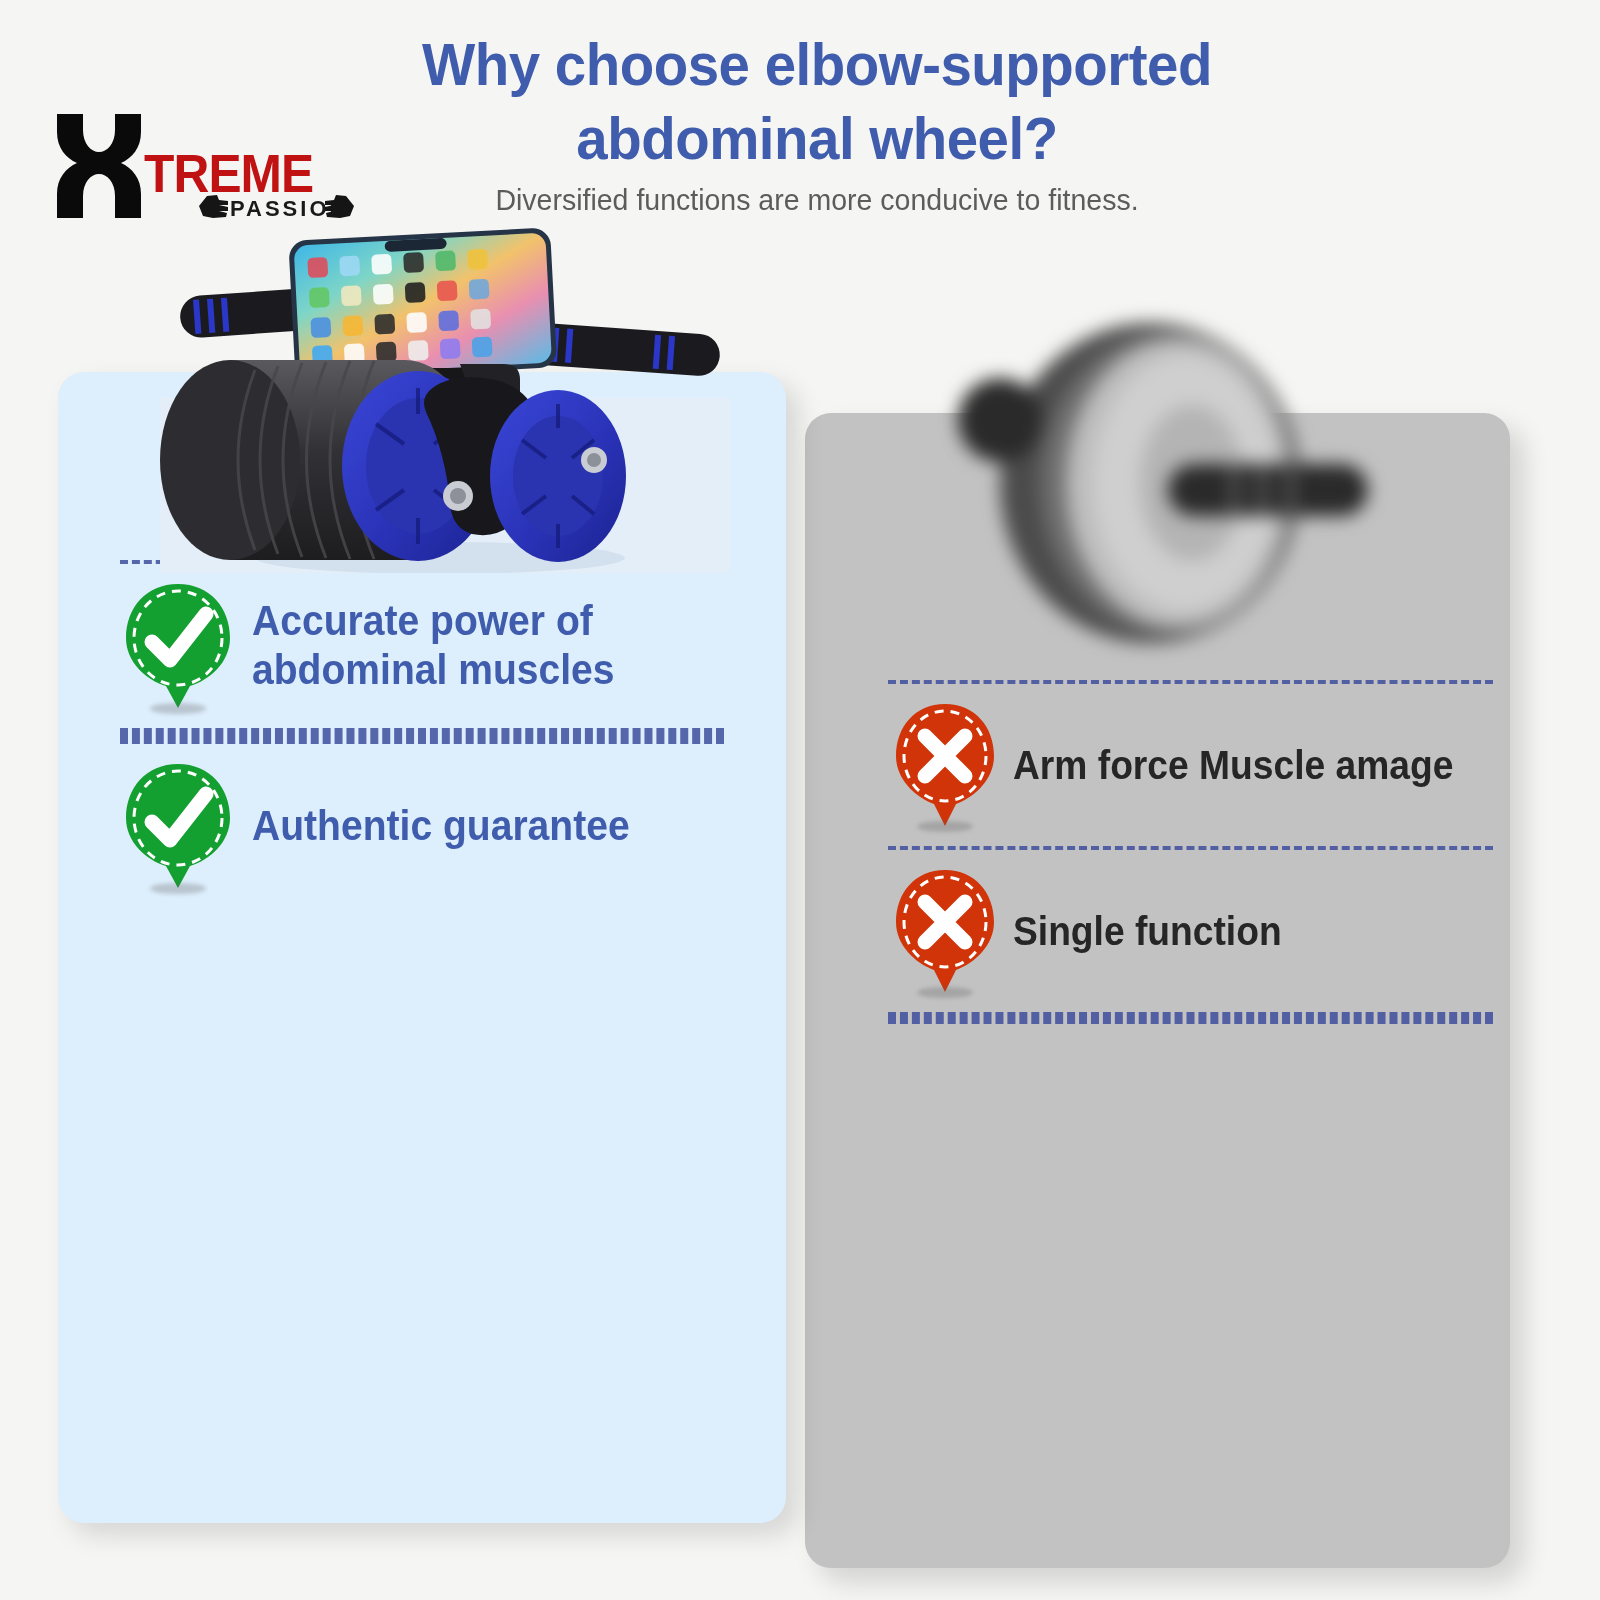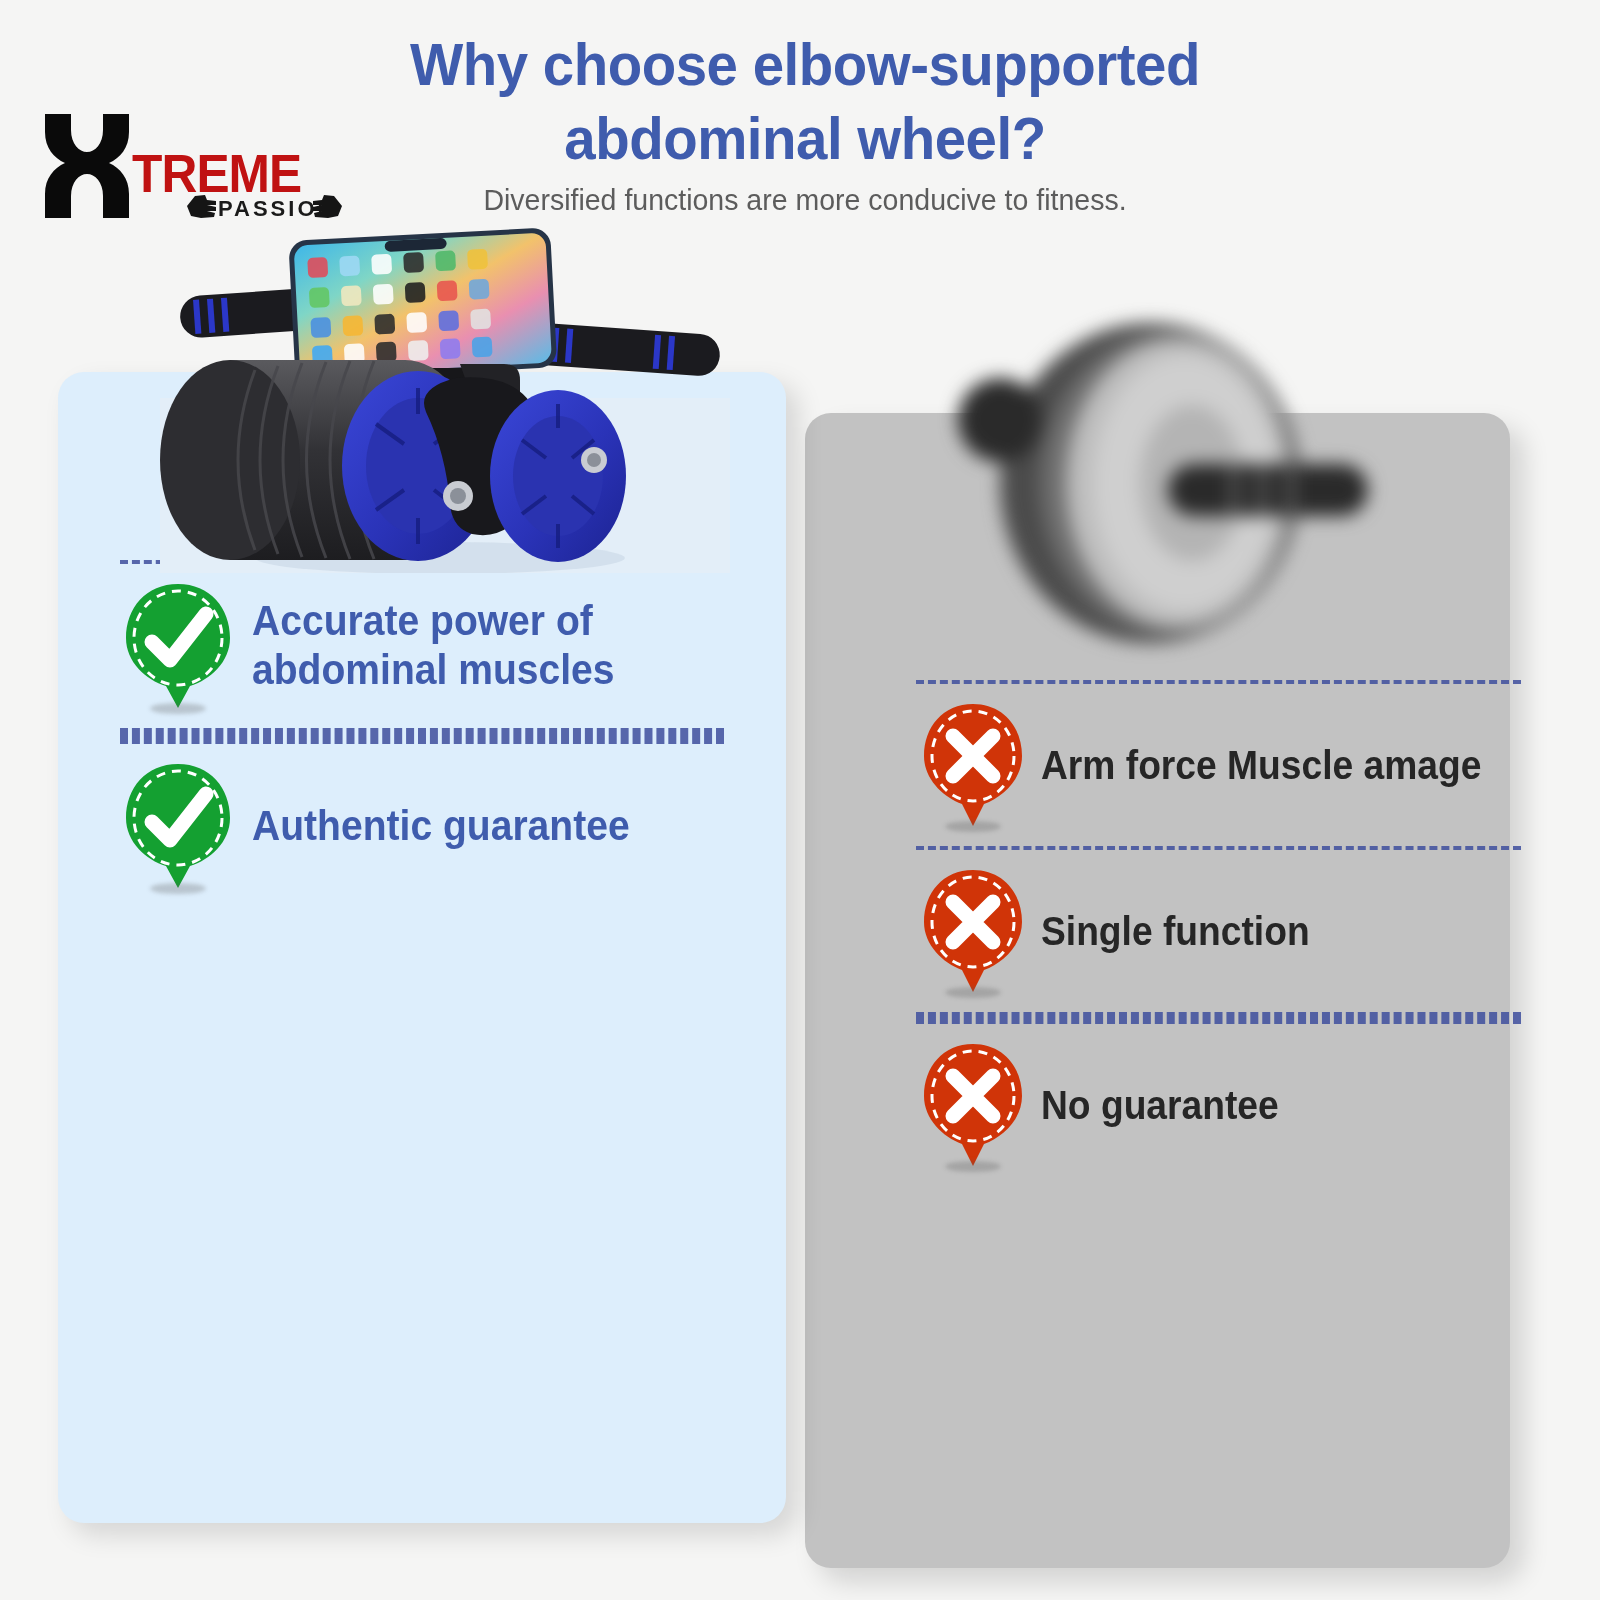--- a/index.html
+++ b/index.html
@@ -5,21 +5,21 @@
   * { margin:0; padding:0; box-sizing:border-box; }
   html, body { width:1600px; height:1600px; }
   body {
     background:#f5f5f4;
     font-family:"Liberation Sans", sans-serif;
     position:relative;
     overflow:hidden;
   }
 
   
-  #header { position:absolute; left:0; top:0; width:1562px; height:240px; }
+  #header { position:absolute; left:12px; top:0; width:1562px; height:240px; }
 
   #page-title {
     position:absolute; left:270px; top:28px; width:1070px;
     text-align:center;
     font-size:60px; font-weight:bold; line-height:1.24;
     color:#3f5cad;
     letter-spacing:-0.5px;
     transform:scaleX(0.94); transform-origin:50% 0;
   }
   #page-subtitle {
@@ -73,21 +73,21 @@
   #product-bad {
     position:absolute; left:900px; top:288px;
     width:520px; height:400px;
     z-index:3;
     filter:blur(9px) grayscale(100%);
   }
 
   
   .list { position:absolute; }
   #list-good { left:58px; top:560px; width:728px; }
-  #list-bad  { left:851px; top:680px; width:705px;padding-left:30px; }
+  #list-bad  { left:823px; top:680px; width:705px;padding-left:30px; }
 
   .divider {
     height:0; border-top:4px dashed #3f4f9e;
     opacity:0.85;
   }
   #list-good .divider { margin:0 62px; }
   #list-bad  .divider { margin:0 35px; }
 
   .row { display:flex; align-items:center; }
   #list-good .row { padding:16px 20px 16px 62px; min-height:150px; }
@@ -333,25 +333,14 @@
   </div>
 
   <div class="divider"></div>
 
 
   <div class="divider"></div>
 
 
   <div class="divider"></div>
 
-  <div class="row">
-    <div class="pin-wrap">
-      <svg viewBox="0 0 112 130" width="112" height="130">
-        <path d="M56 4 C26 4 7 27 7 56 C7 79 26 97 45 104 L56 126 L67 104 C86 97 105 79 105 56 C105 27 86 4 56 4 Z" fill="#d03408"></path>
-        <ellipse cx="56" cy="56" rx="41" ry="45" fill="none" stroke="#ffffff" stroke-width="3" stroke-dasharray="9 7"></ellipse>
-        <path d="M36 36 L76 76 M76 36 L36 76" fill="none" stroke="#ffffff" stroke-width="15" stroke-linecap="round"></path>
-      </svg>
-      <div class="pin-shadow"></div>
-    </div>
-    <div class="row-label">No guarantee</div>
-  </div>
 
 </div>
 
 </body></html>

